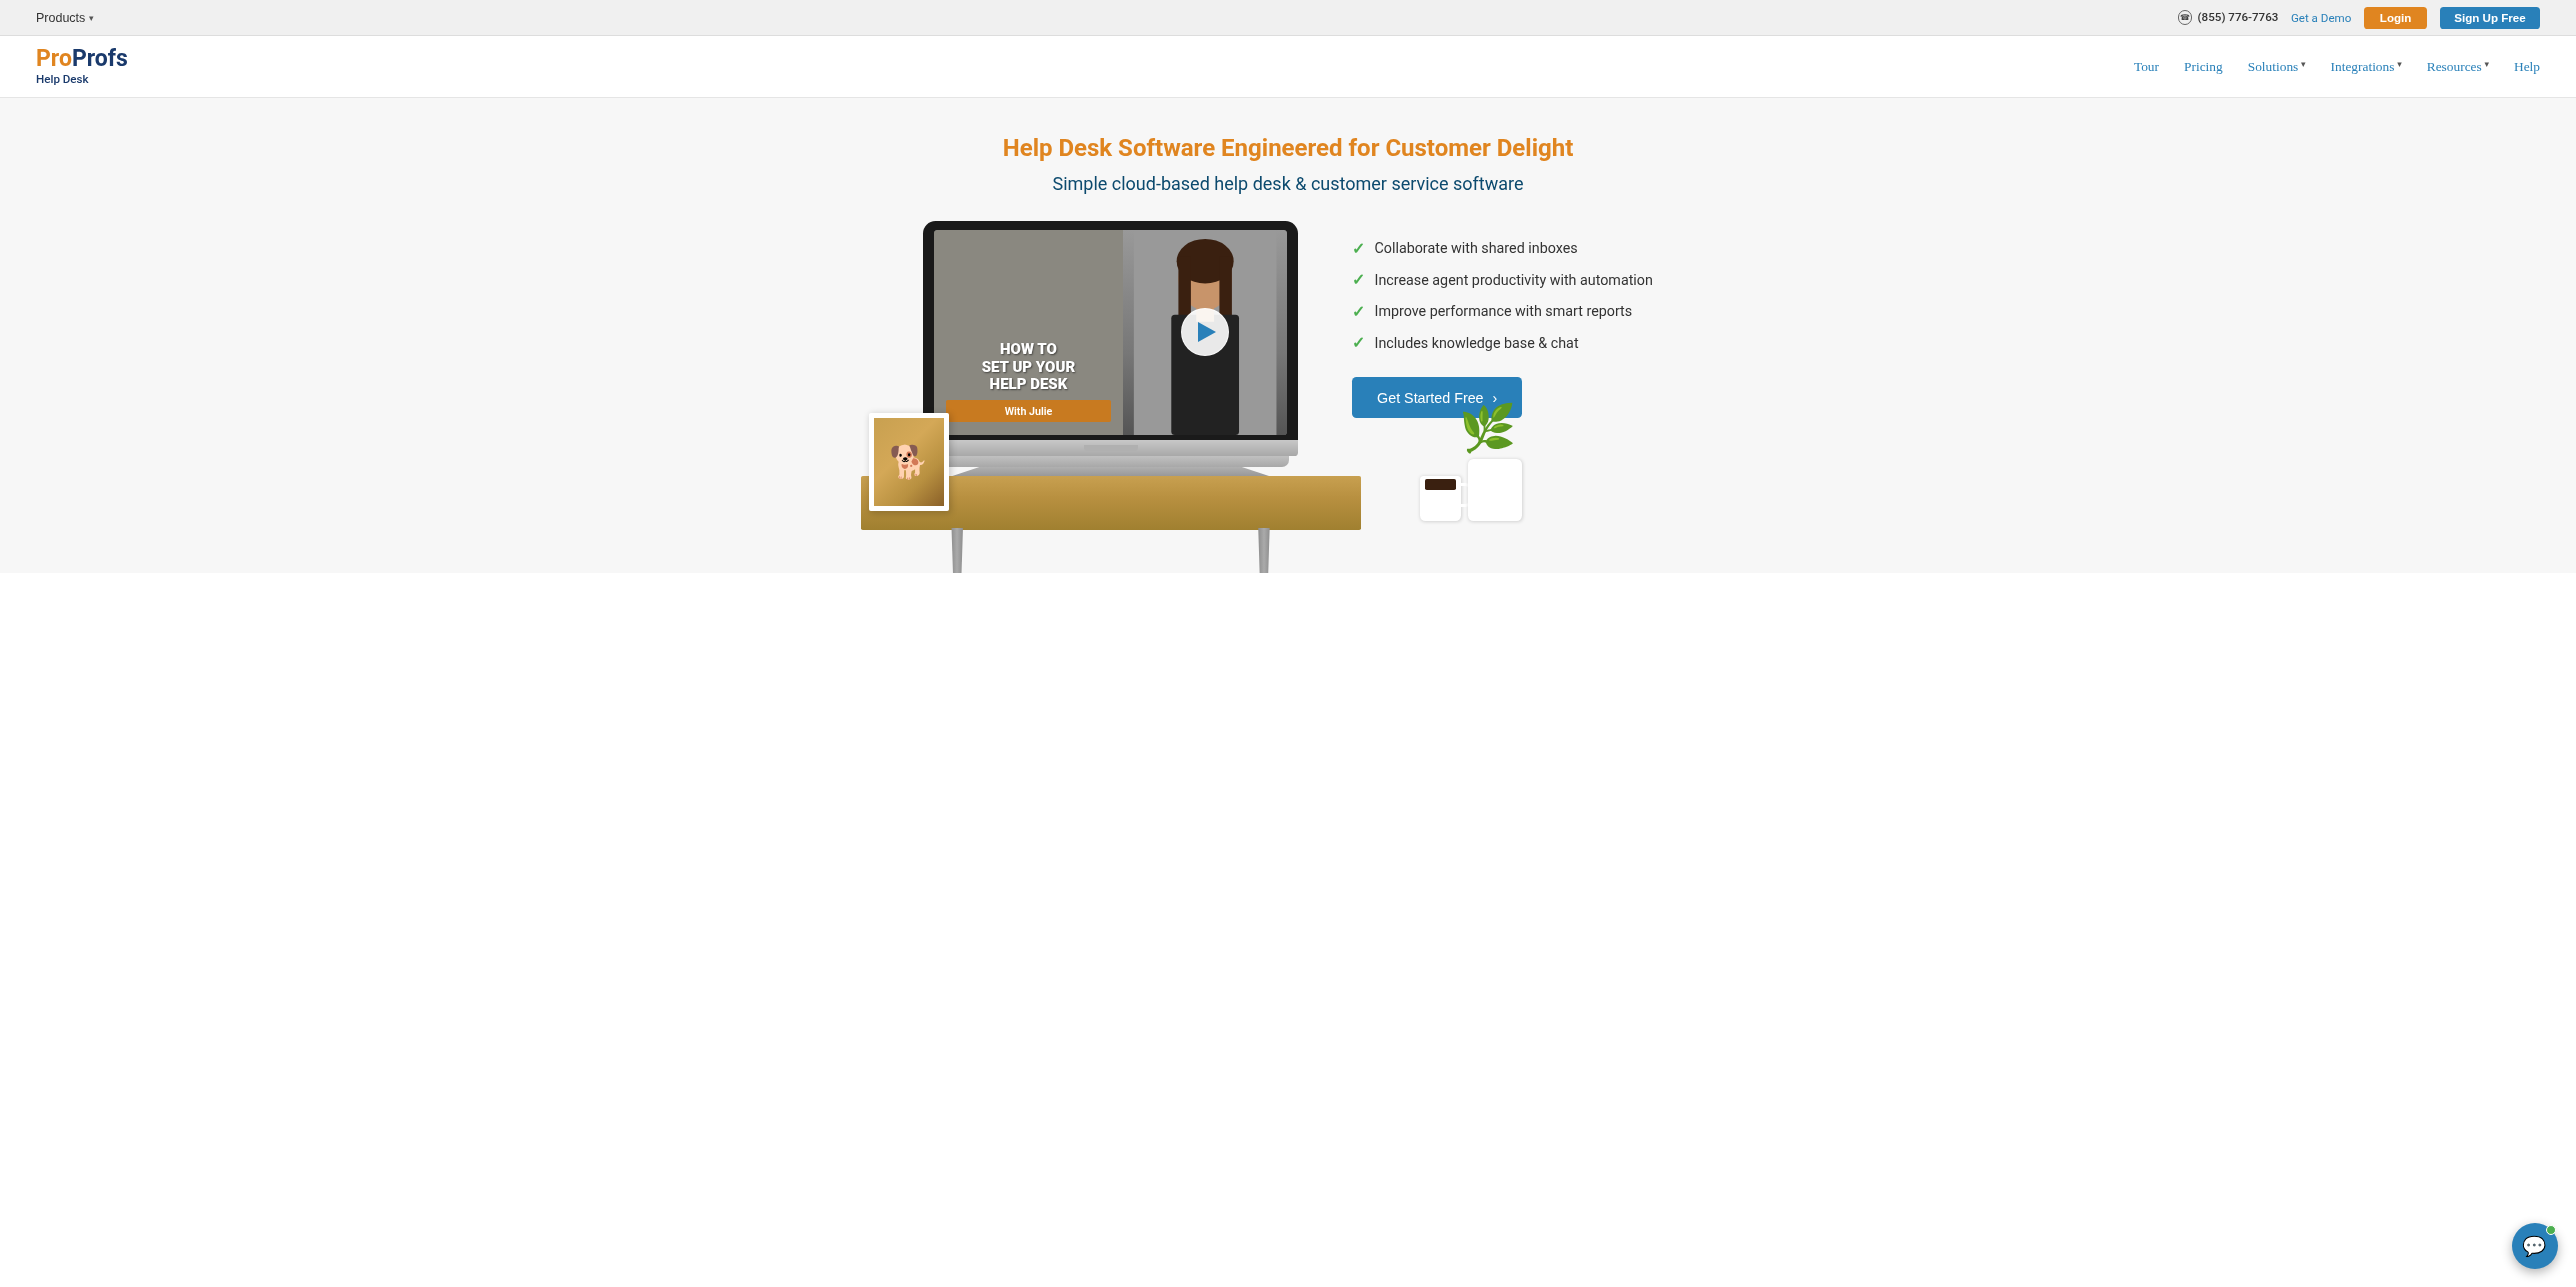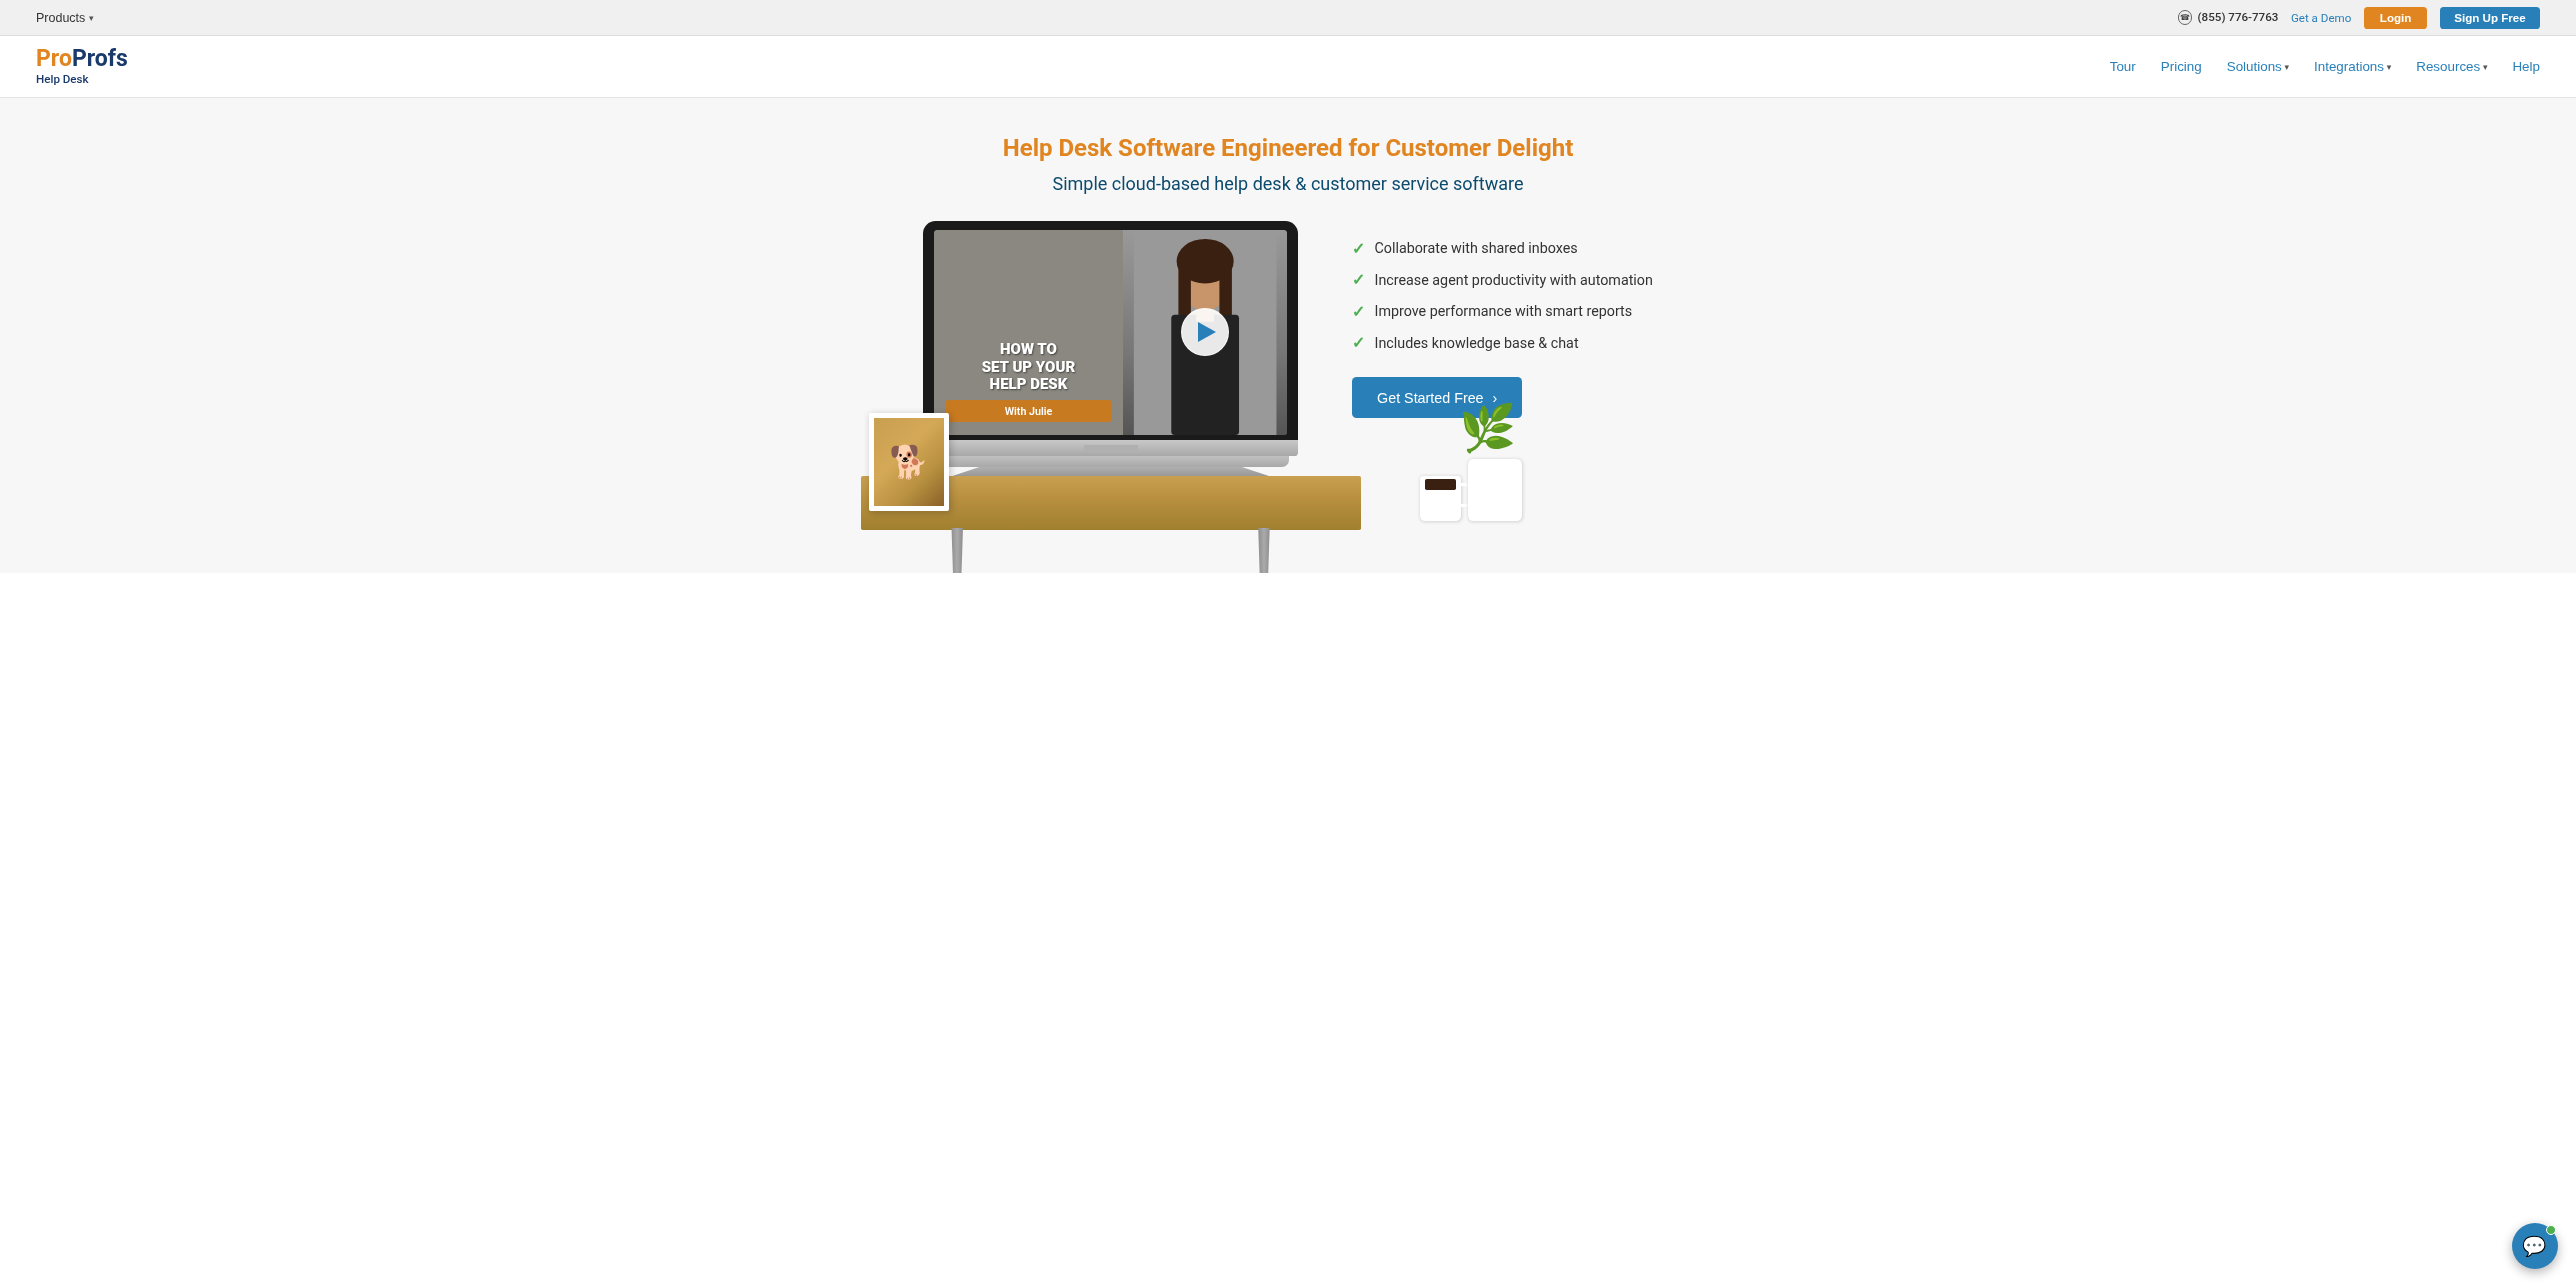--- a/index.html
+++ b/index.html
@@ -46,23 +46,23 @@
       justify-content: space-between;
     }
     .logo-area { display: flex; flex-direction: column; align-items: flex-start; cursor: pointer; }
     .logo-text { font-size: 23px; font-weight: 700; line-height: 1; }
     .logo-pro { color: #e08520; }
     .logo-profs { color: #1a3a6c; }
     .logo-subtitle { font-size: 11.6px; color: #1a3a6c; font-weight: 500; margin-top: 1.8px; }
     .nav-links { display: flex; align-items: center; gap: 25px; }
     .nav-link {
       color: #2980b9; font-size: 13.4px; text-decoration: none; cursor: pointer;
-      background: none; border: none; font-family: Liberation Sans, sans-serif;
-    }
-    .nav-link-with-arrow { display: flex; align-items: center; gap: 2.7px; }
+      background: none; border: none; font-family: Liberation Serif, serif;
+    }
+    .nav-link-with-arrow { display: flex; align-items: flex-start; gap: 2.7px; }
     .nav-arrow { font-size: 9px; color: #555; }
 
     
     .hero {
       background: #f7f7f7;
       padding: 36px 54px 0;
       text-align: center;
       position: relative;
       overflow: hidden;
       min-height: 464px;

